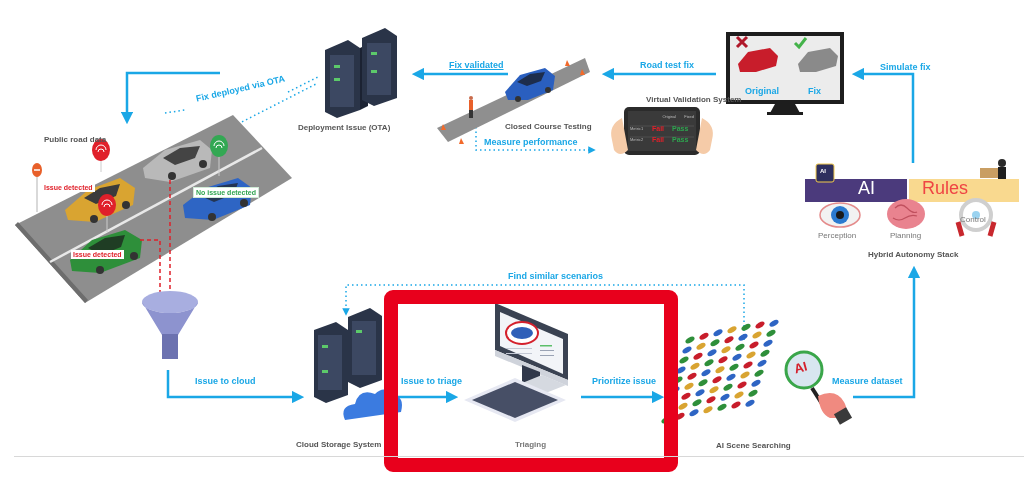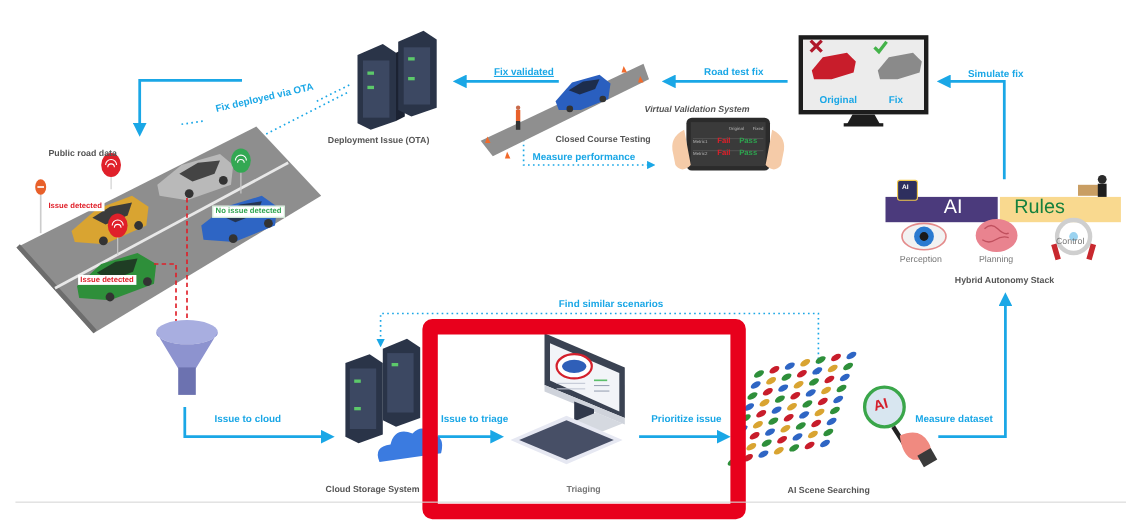--- a/index.html
+++ b/index.html
@@ -293,21 +293,21 @@
 <div class="highlight-box"></div>
 <div class="baseline"></div>
 
 <div class="node-label" style="left:24px;top:135px;margin-left:20px;">Public road data</div>
 <div class="flow-label" style="left:195px;top:94px;transform:rotate(-13deg);transform-origin:left top;">Fix deployed via OTA</div>
 <div class="node-label" style="left:298px;top:123px;">Deployment Issue (OTA)</div>
 <div class="flow-label" style="left:449px;top:60px;text-decoration:underline;">Fix validated</div>
 <div class="node-label" style="left:505px;top:122px;">Closed Course Testing</div>
 <div class="flow-label" style="left:484px;top:137px;">Measure performance</div>
 <div class="flow-label" style="left:640px;top:60px;">Road test fix</div>
-<div class="node-label" style="left:586px;top:95px;font-style:italic;">Virtual Validation System</div>
+<div class="node-label" style="left:646px;top:95px;">Virtual Validation System</div>
 <div class="flow-label" style="left:880px;top:62px;">Simulate fix</div>
 
 <div class="flow-label" style="left:745px;top:86px;">Original</div>
 <div class="flow-label" style="left:808px;top:86px;">Fix</div>
 
 <div class="abs" style="left:630px;top:114px;width:64px;font-size:4px;color:#bbb;">
   <div style="display:flex;justify-content:flex-end;gap:8px;height:9px;">
     <span>Original</span>
     <span>Fixed</span>
   </div>
@@ -318,21 +318,21 @@
   </div>
   <div style="display:flex;align-items:center;height:11px;">
     <span style="width:22px;">Metric2</span>
     <span style="width:20px;color:#e0202a;font-size:7px;font-weight:bold;">Fail</span>
     <span style="color:#2ea44f;font-size:7px;font-weight:bold;">Pass</span>
   </div>
 </div>
 
 <div class="abs" style="left:858px;top:178px;color:#fff;font-size:18px;">AI</div>
 <div class="abs" style="left:820px;top:168px;color:#fff;font-size:6px;font-weight:bold;">AI</div>
-<div class="abs" style="left:922px;top:178px;color:#15803d;font-size:18px;">Rules</div>
+<div class="abs" style="left:922px;top:178px;color:#ef4444;font-size:18px;">Rules</div>
 <div class="gray-label" style="left:818px;top:231px;">Perception</div>
 <div class="gray-label" style="left:890px;top:231px;">Planning</div>
 <div class="gray-label" style="left:960px;top:215px;">Control</div>
 <div class="node-label" style="left:868px;top:250px;">Hybrid Autonomy Stack</div>
 
 <div class="tag red" style="left:42px;top:183px;">Issue detected</div>
 <div class="tag green" style="left:193px;top:187px;">No issue detected</div>
 <div class="tag red" style="left:71px;top:250px;">Issue detected</div>
 
 <div class="flow-label" style="left:195px;top:376px;">Issue to cloud</div>

